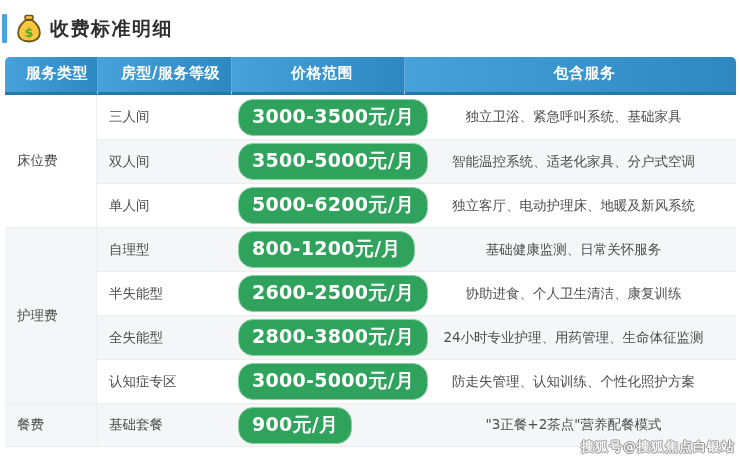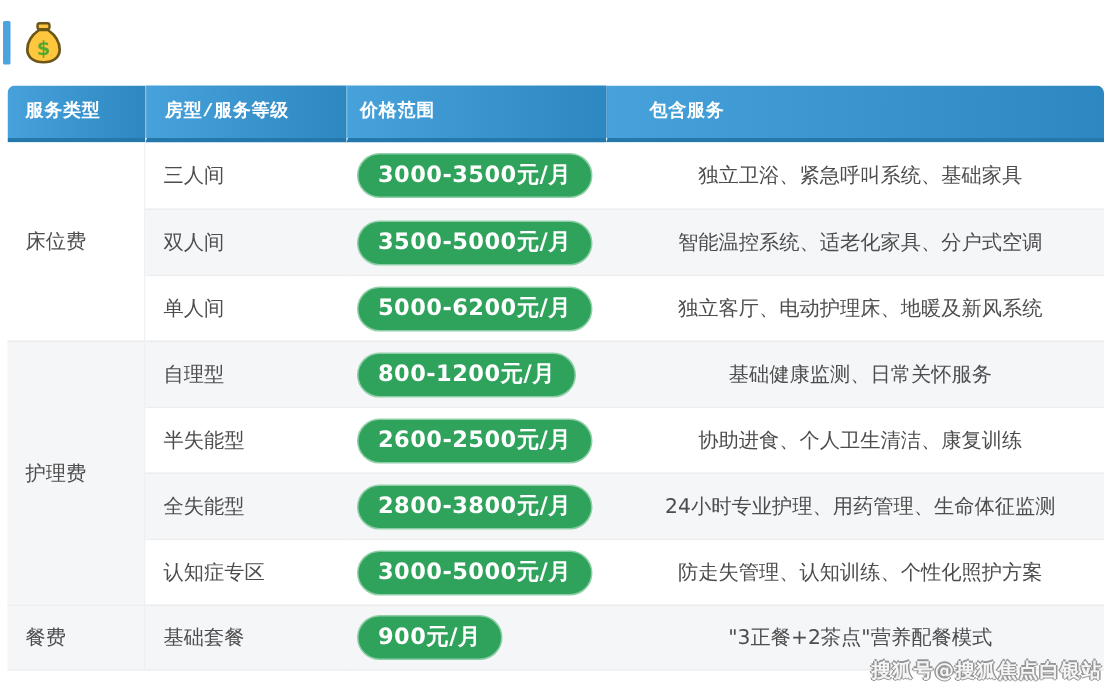--- a/index.html
+++ b/index.html
@@ -45,28 +45,27 @@
   }
   col.w1 { width: 92px; }
   col.w2 { width: 134px; }
   col.w3 { width: 173px; }
   col.w4 { width: 332px; }
 
   th {
     background: linear-gradient(90deg, #47a2dc 0%, #2d88c2 100%);
     color: #ffffff;
     font-weight: bold;
-    font-size: 12px;
-    text-align: left;
+    font-size: 15px;
+    text-align: center;
     height: 38px;
     padding: 0 0 2px 12px;
     border-bottom: 3px solid #2478ac;
     vertical-align: middle;
     letter-spacing: 0.5px;
-    font-family: Liberation Mono, monospace;
   }
   th + th { border-left: 1px solid rgba(255,255,255,0.28); }
   th:first-child { border-top-left-radius: 5px; }
   th:last-child  { border-top-right-radius: 5px; }
 
   td {
     height: 44px;
     vertical-align: middle;
     padding: 0 4px 0 12px;
   }
@@ -80,21 +79,21 @@
   td.sep { border-top: 1px solid #ebedef; }
   td.cat { border-right: 1px solid #eef0f2; color: #4d4d4d; }
   tr.last-row td { border-bottom: 1px solid #ebedef; }
 
   .pill {
     display: inline-block;
     background: #2fa35c;
     border: 1px solid #8ecfa7;
     color: #ffffff;
     font-weight: bold;
-    font-size: 15px;
+    font-size: 19px;
     border-radius: 15px;
     padding: 4px 13px 5px 13px;
     letter-spacing: 0.3px;
     white-space: nowrap;
   }
 
   
   .watermark {
     position: absolute;
     right: 5px;
@@ -110,20 +109,21 @@
 </head>
 <body>
 
 <div class="title-row">
   <div class="accent-bar"></div>
   <svg class="moneybag" viewBox="0 0 26 29">
     <rect x="9" y="1.5" width="8" height="4" rx="1.5" fill="#ffc63e" stroke="#6b5618" stroke-width="1.6"></rect>
     <path d="M10 6 C5 9.5 2.2 14.5 2.2 19 C2.2 24.5 6.8 27.5 13 27.5 C19.2 27.5 23.8 24.5 23.8 19 C23.8 14.5 21 9.5 16 6 Z" fill="#ffc63e" stroke="#6b5618" stroke-width="1.8" stroke-linejoin="round"></path>
     <text x="13" y="22.5" font-size="13" font-weight="bold" fill="#55a82e" text-anchor="middle" font-family="DejaVu Sans, sans-serif">$</text>
   </svg>
+  <div class="page-title">收费标准明细</div>
 </div>
 
 <div class="table-wrap">
   <table class="fee-table">
     <colgroup>
         <col class="w1">
         <col class="w2">
         <col class="w3">
         <col class="w4">
       </colgroup>

